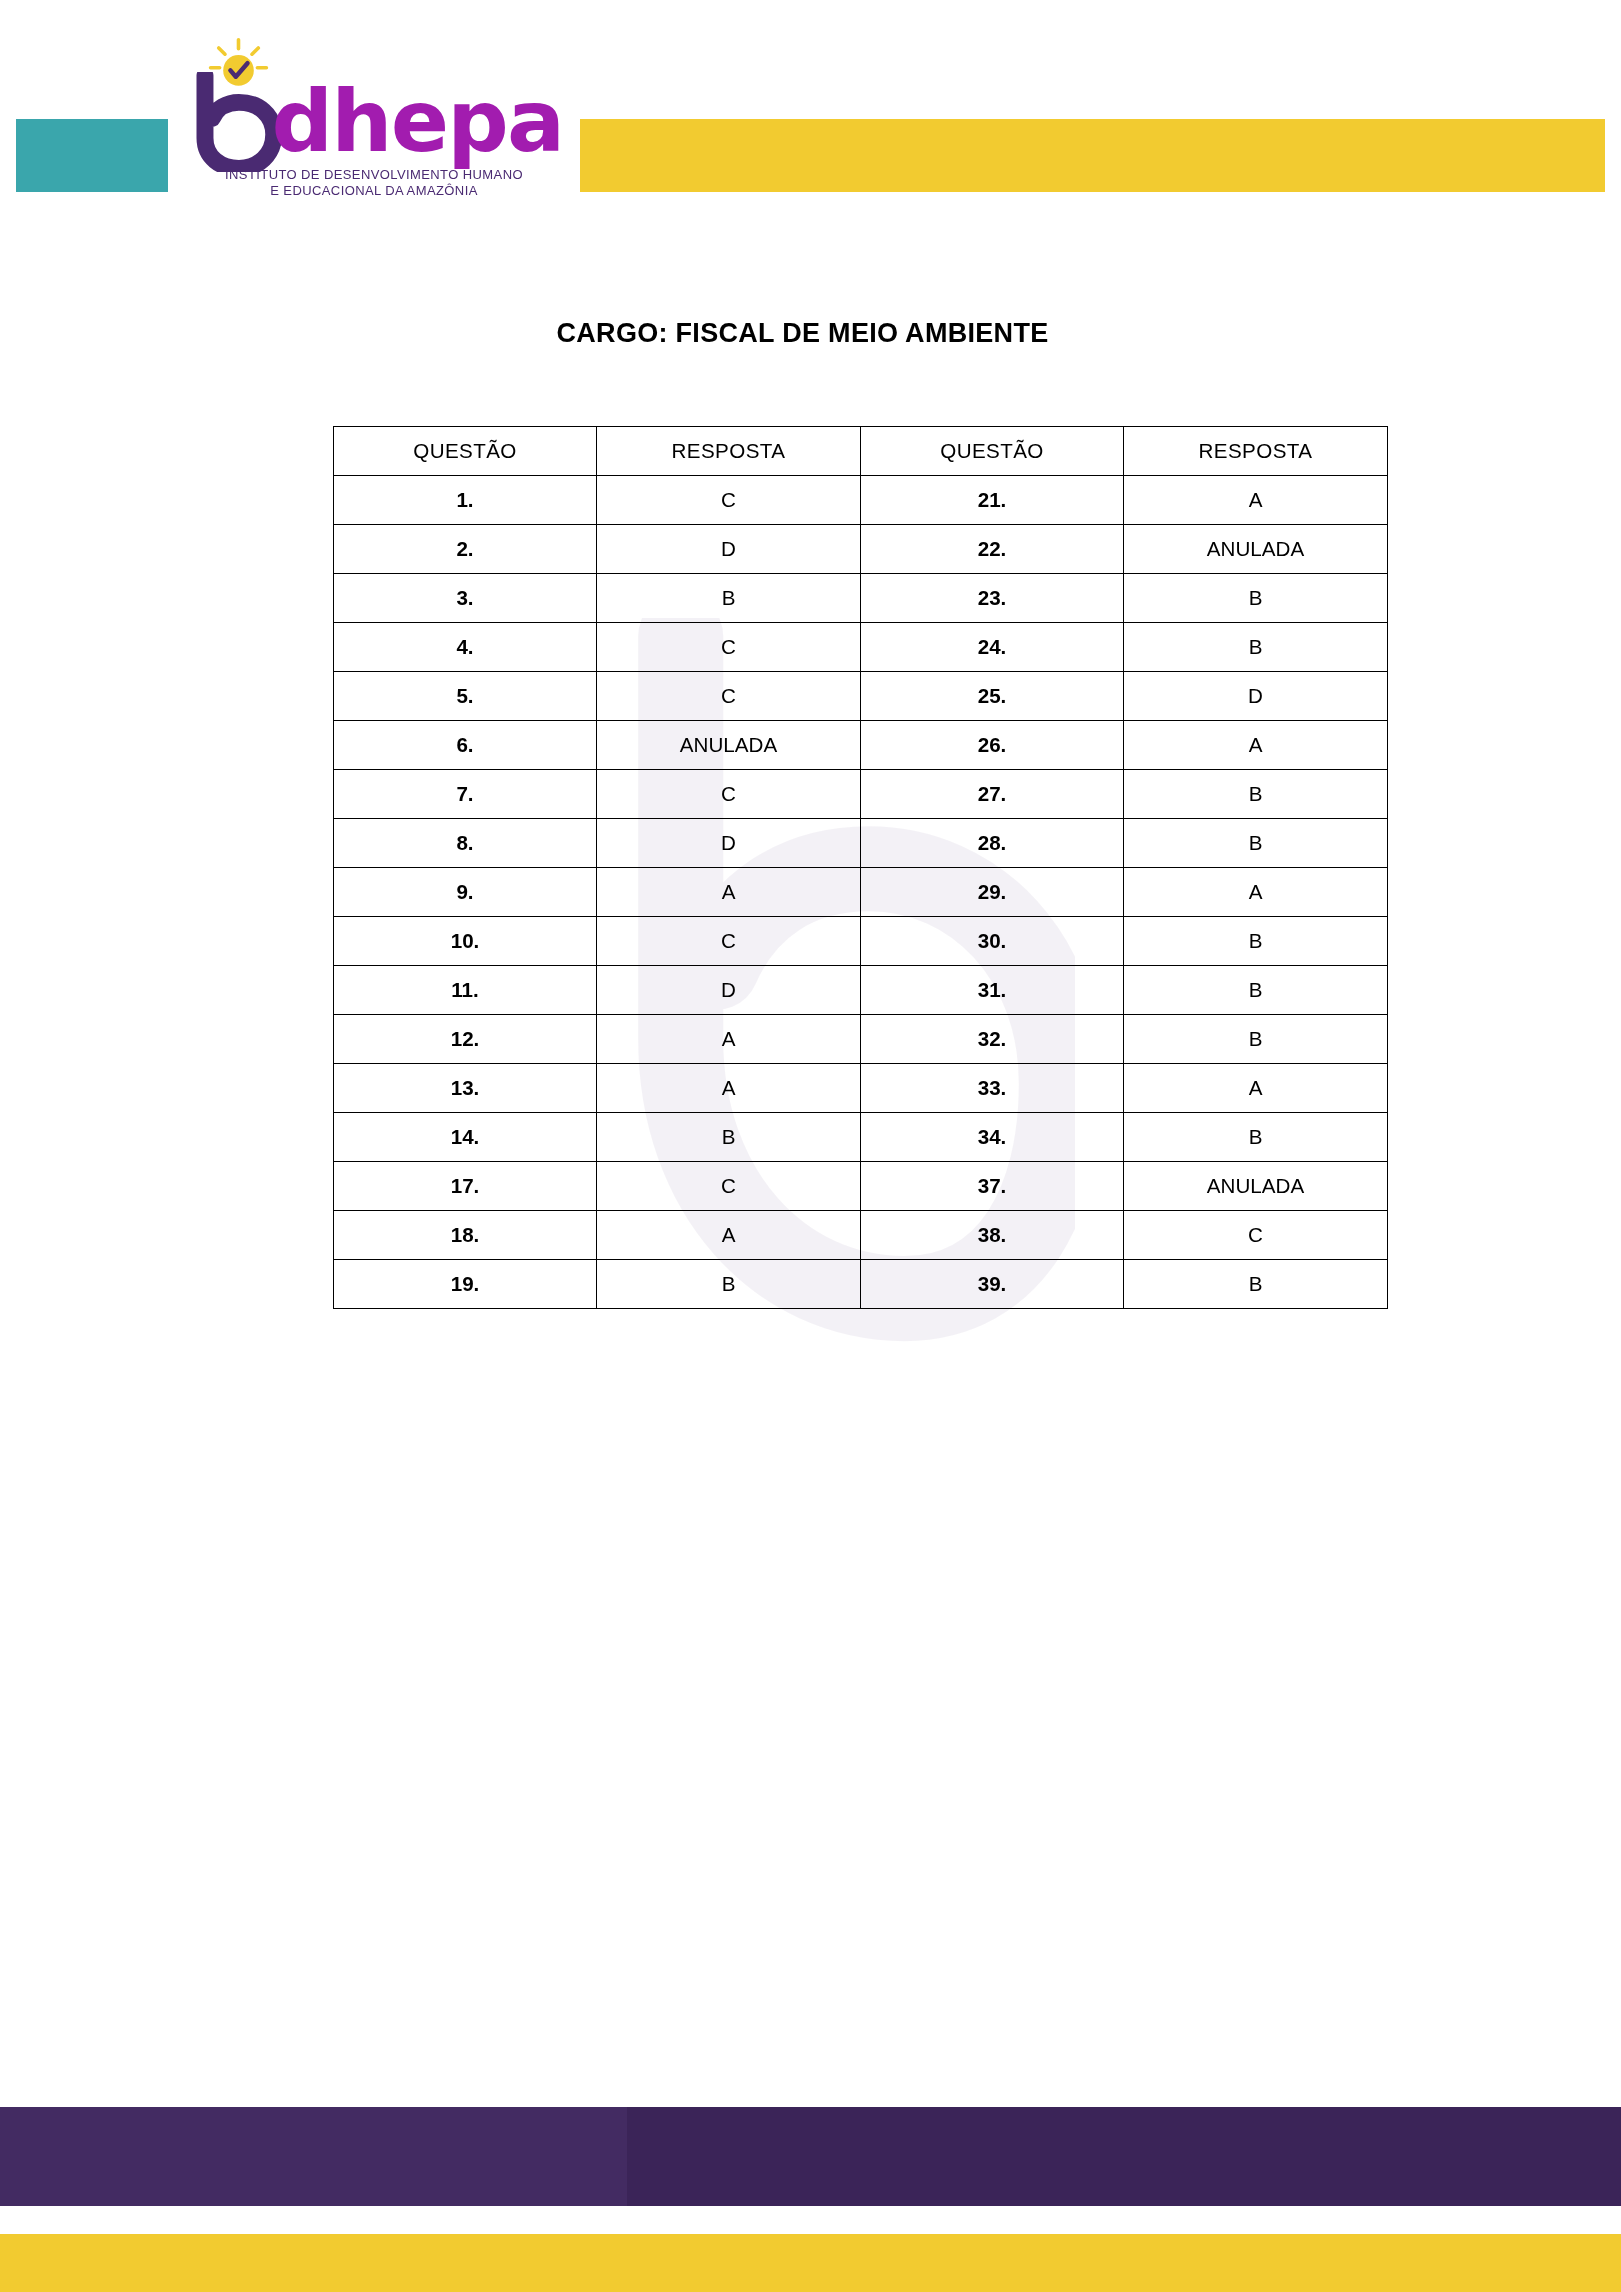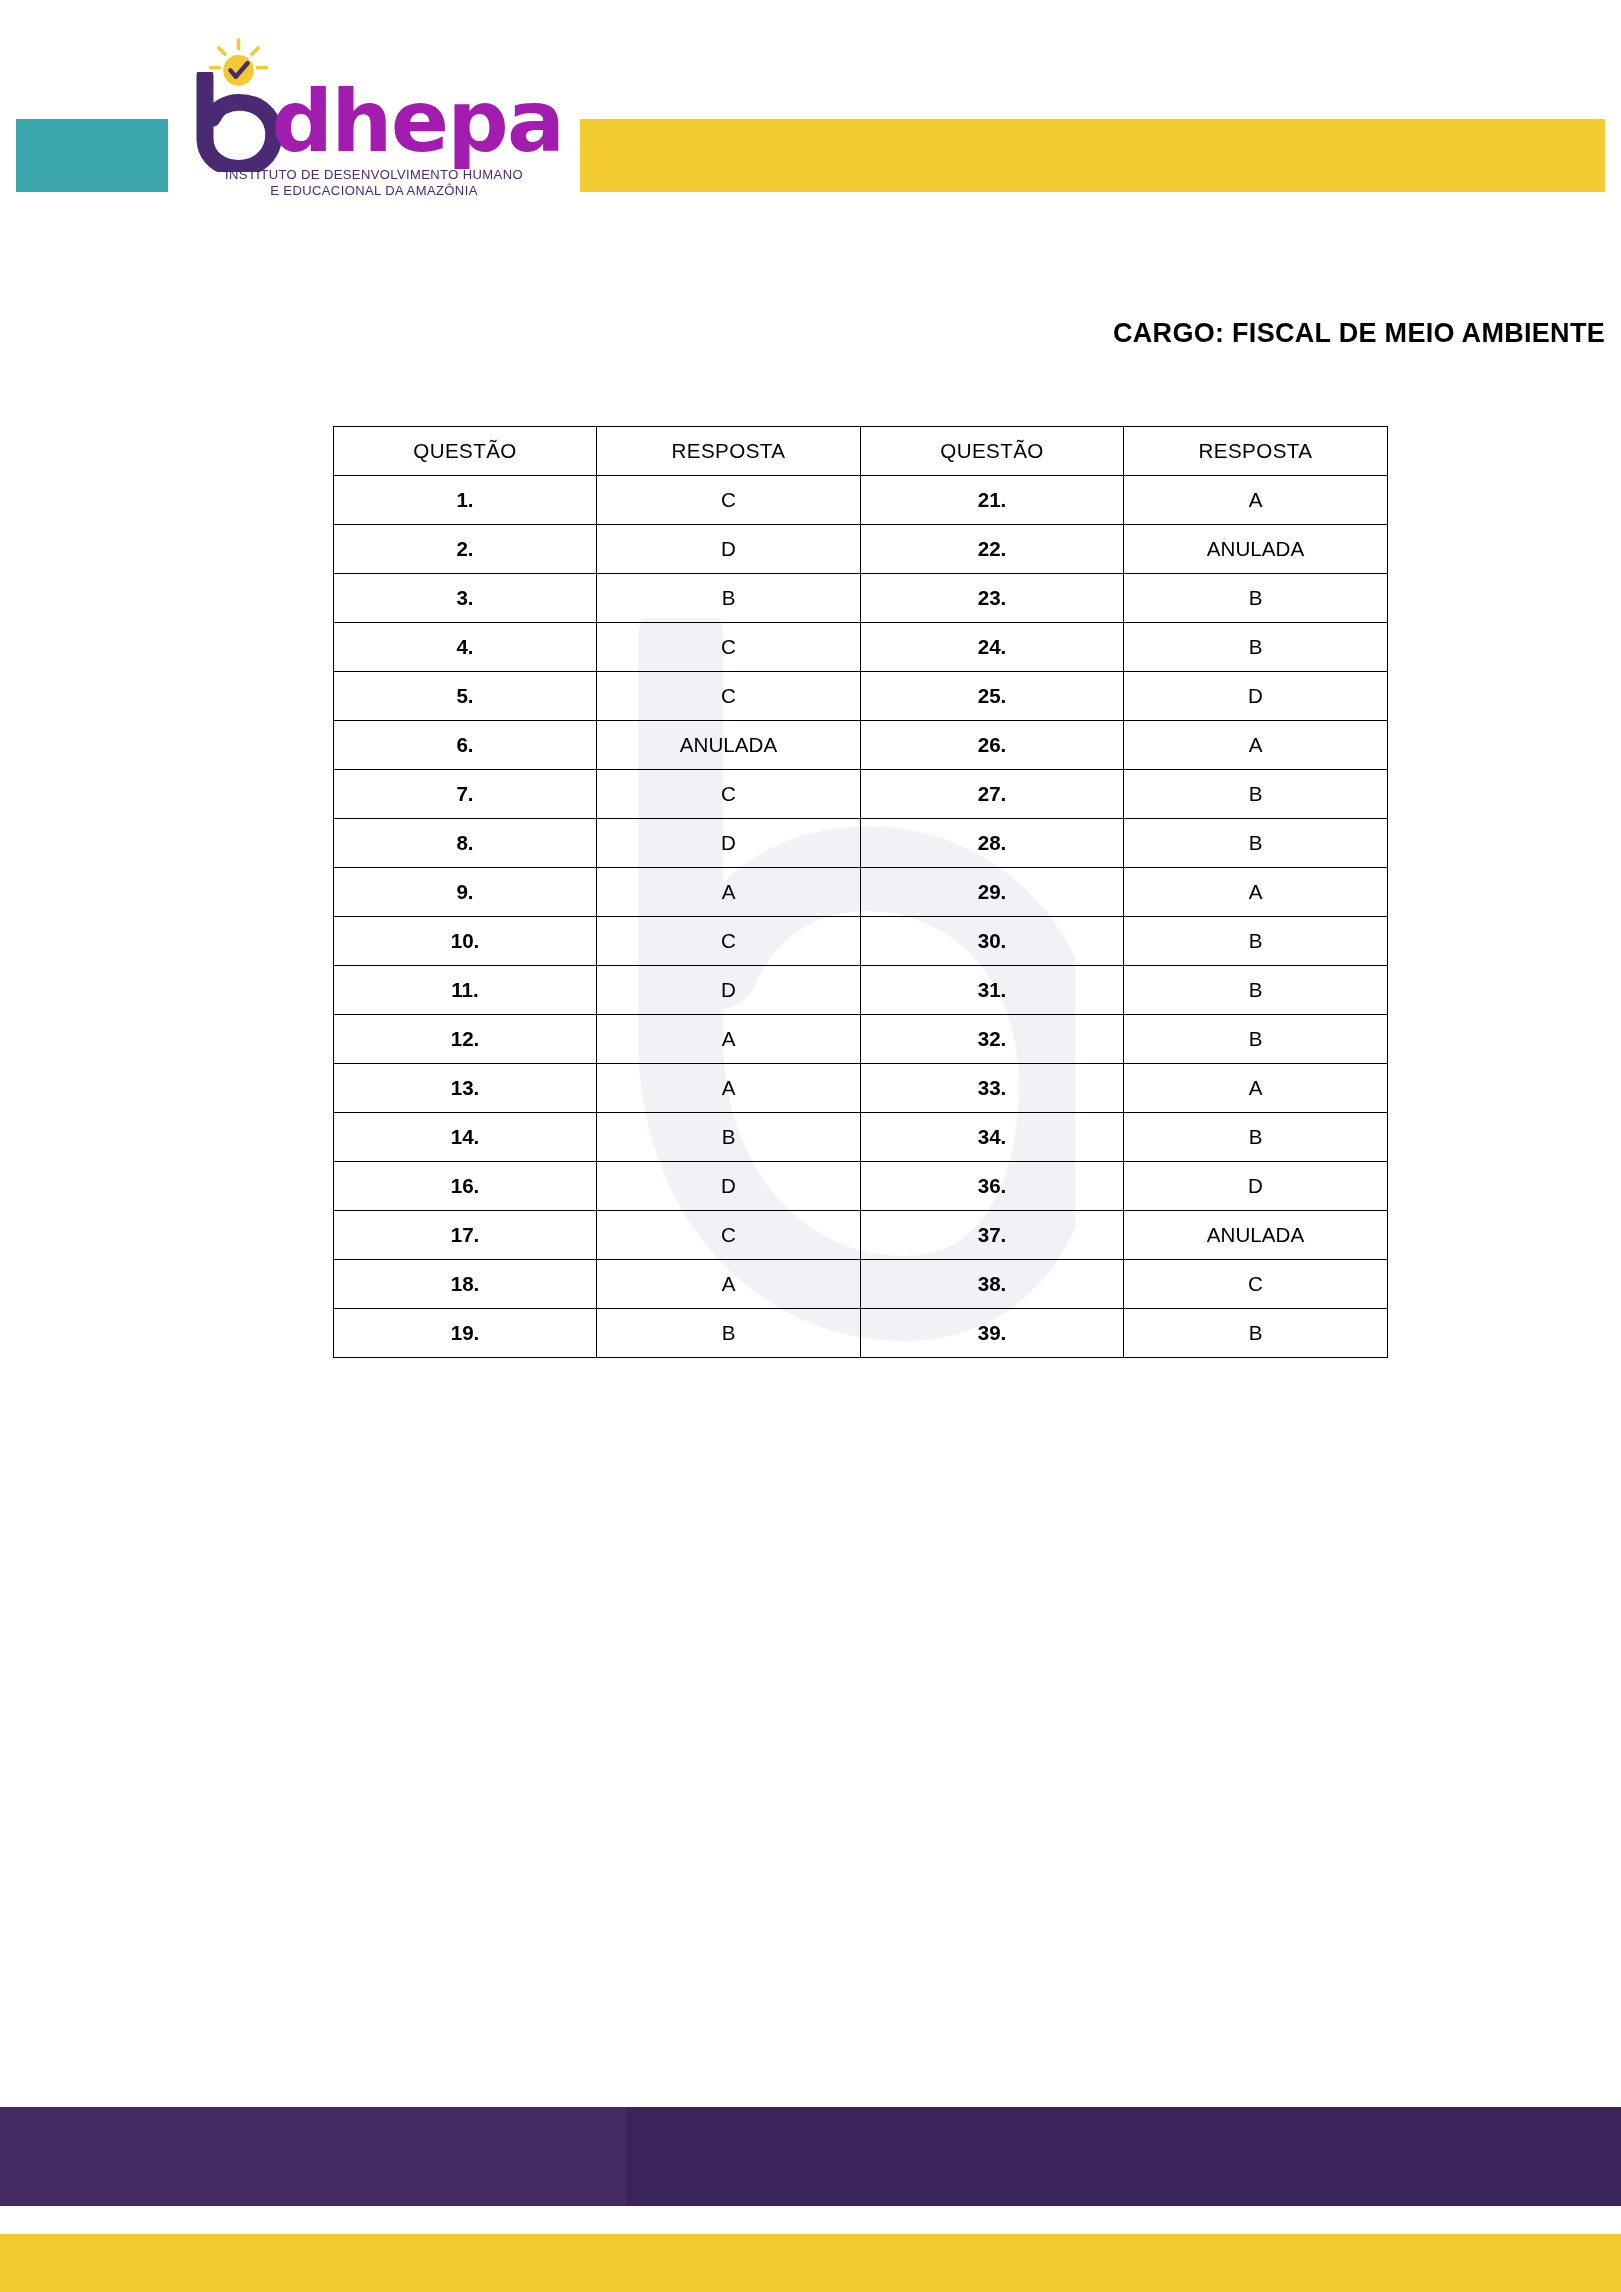--- a/index.html
+++ b/index.html
@@ -95,21 +95,21 @@
     opacity: 0.06;
     pointer-events: none;
   }
 
   
   .doc-title {
     position: absolute;
     top: 318px;
     left: 0;
     width: 1605px;
-    text-align: right;
+    text-align: center;
     font-family: "Liberation Sans", sans-serif;
     font-weight: bold;
     font-size: 27px;
     letter-spacing: 0.3px;
     color: #000000;
   }
 
   
   .answers-table {
     position: absolute;
@@ -303,26 +303,20 @@
         <td class="qnum">33.</td>
         <td class="ans">A</td>
       </tr>
       <tr>
         <td class="qnum">14.</td>
         <td class="ans">B</td>
         <td class="qnum">34.</td>
         <td class="ans">B</td>
       </tr>
       <tr>
-        <td class="qnum">16.</td>
-        <td class="ans">D</td>
-        <td class="qnum">36.</td>
-        <td class="ans">D</td>
-      </tr>
-      <tr>
         <td class="qnum">17.</td>
         <td class="ans">C</td>
         <td class="qnum">37.</td>
         <td class="ans">ANULADA</td>
       </tr>
       <tr>
         <td class="qnum">18.</td>
         <td class="ans">A</td>
         <td class="qnum">38.</td>
         <td class="ans">C</td>

